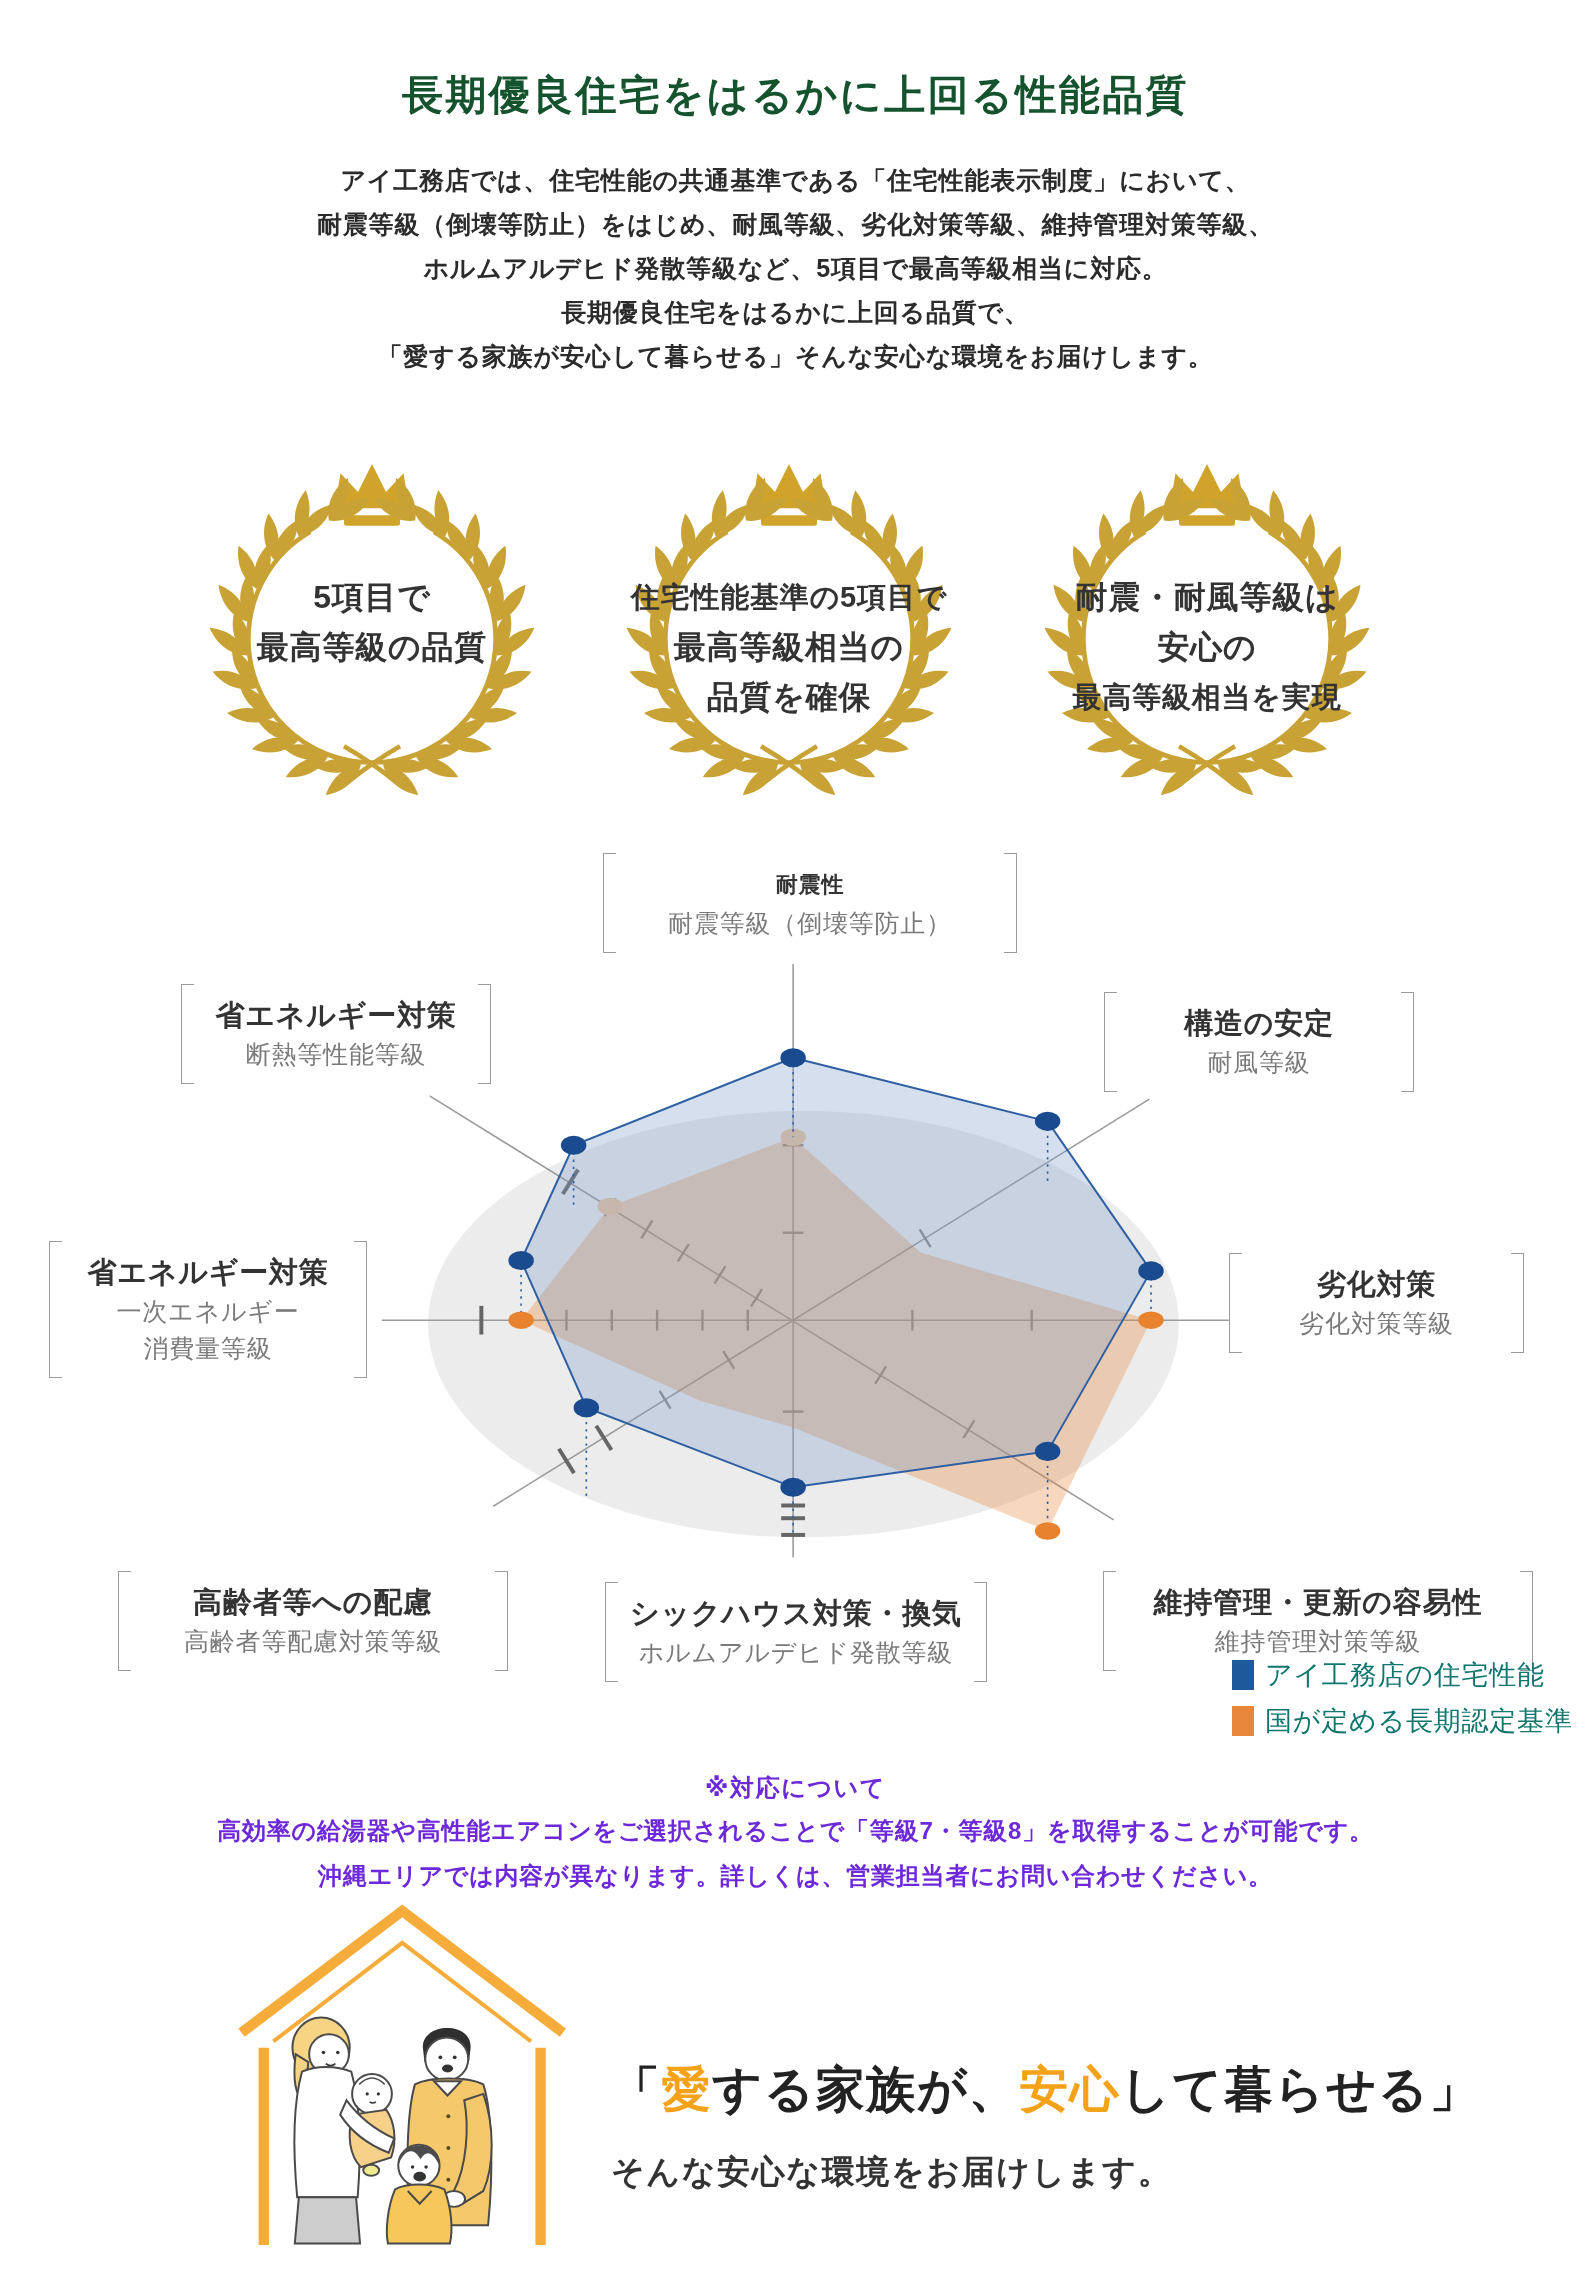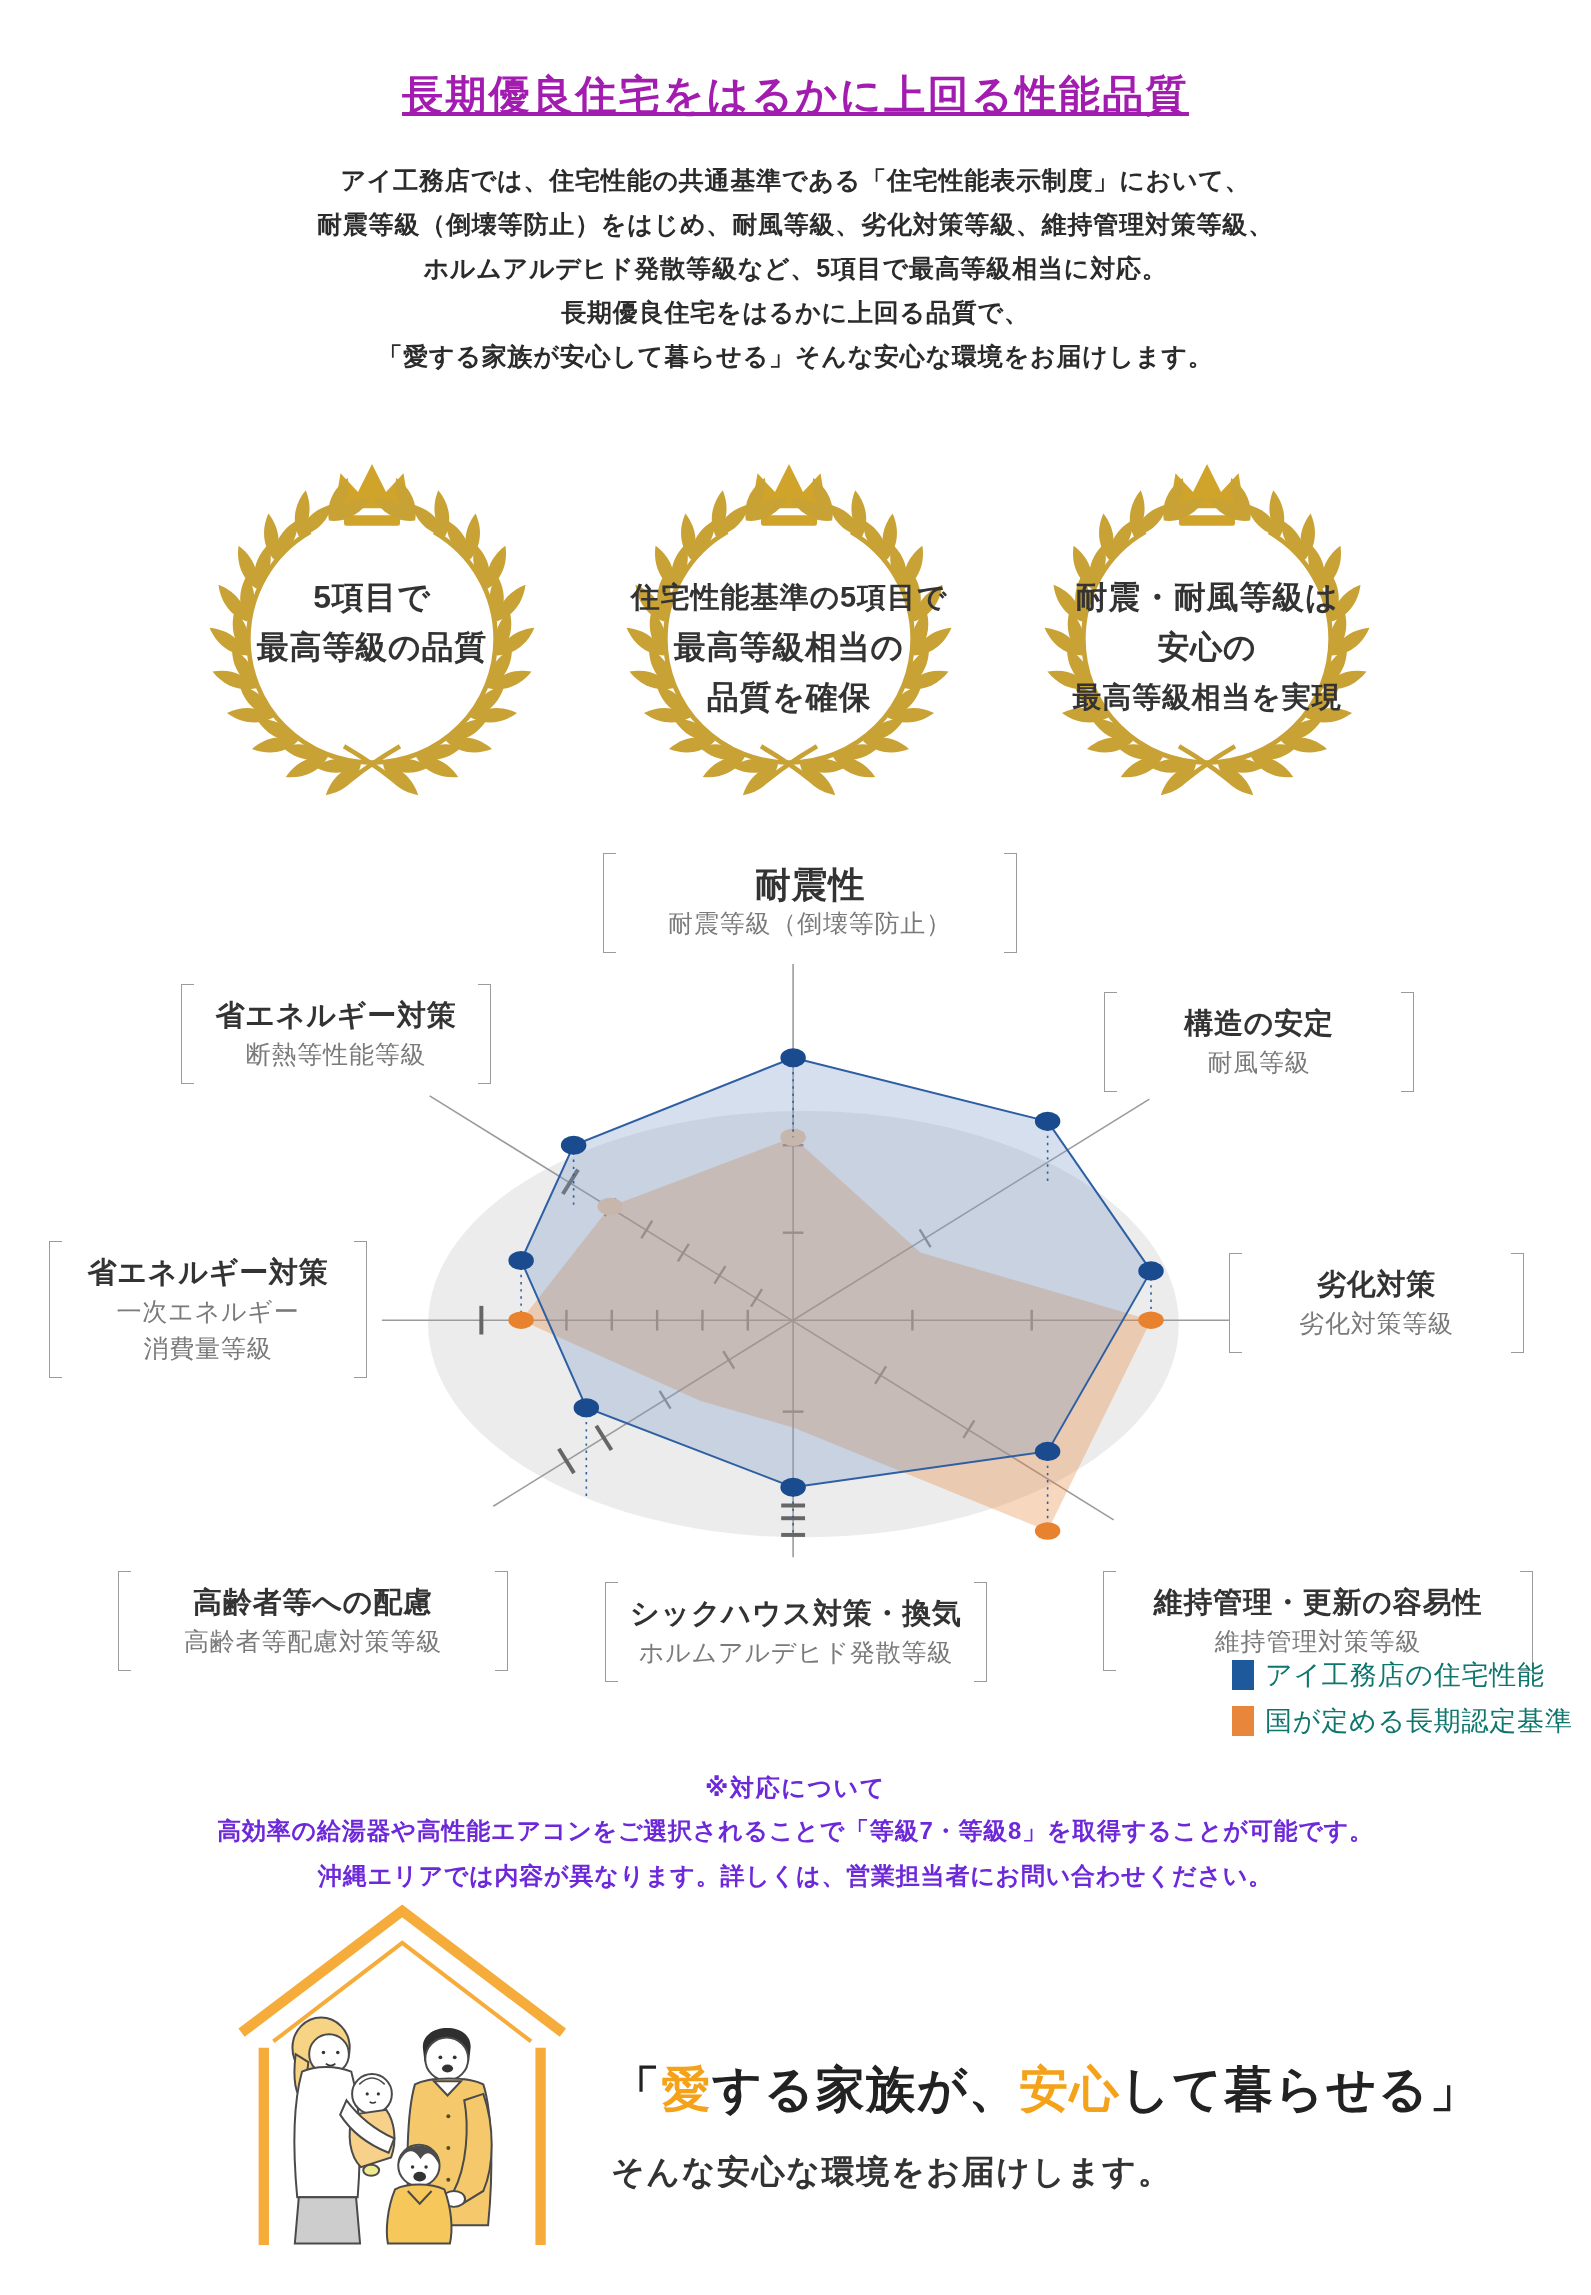--- a/index.html
+++ b/index.html
@@ -1,21 +1,21 @@
 <!DOCTYPE html>
 <html lang="ja" style="font-size:12.7px"><head>
 <meta charset="utf-8">
 <style>
   html,body{margin:0;padding:0;}
   body{width:1591px;height:2295px;position:relative;background:#ffffff;
        font-family:"Liberation Sans","DejaVu Sans",sans-serif;overflow:hidden;}
   .abs{position:absolute;}
   
   #page-title{left:0;right:0;top:68px;text-align:center;font-size:41px;font-weight:800;
-              color:#a21caf;letter-spacing:2.4px;text-decoration:underline;}
+              color:#14532d;letter-spacing:2.4px;}
   #intro{left:0;right:0;top:158px;text-align:center;color:#2b2b2b;}
   #intro .iline{font-size:25px;font-weight:600;line-height:44px;letter-spacing:0.8px;}
   
   .badge{width:350px;height:374px;top:464px;}
   .badge svg{position:absolute;left:0;top:0;}
   .badge-text{position:absolute;left:0;right:0;top:108px;text-align:center;}
   .badge-text .bline{font-size:32px;font-weight:600;color:#333;line-height:50px;letter-spacing:0.8px;}
   
   #radar-svg{left:0;top:843px;}
   .axis-label{position:absolute;text-align:center;padding:11px 16px;}
@@ -303,21 +303,21 @@
       <ellipse cx="1447" cy="1598" rx="16" ry="12" fill="#1B4B8F"></ellipse>
       <ellipse cx="1317" cy="1825" rx="16" ry="12" fill="#1B4B8F"></ellipse>
       <ellipse cx="997" cy="1870" rx="16" ry="12" fill="#1B4B8F"></ellipse>
       <ellipse cx="737" cy="1770" rx="16" ry="12" fill="#1B4B8F"></ellipse>
       <ellipse cx="655" cy="1585" rx="16" ry="12" fill="#1B4B8F"></ellipse>
       <ellipse cx="721" cy="1440" rx="16" ry="12" fill="#1B4B8F"></ellipse>
     </g>
 </svg>
 
 <div class="abs axis-label" style="left:603px;top:853px;width:382px">
-  <div class="al-title" style="font-size:36px">耐震性</div>
+  <div class="al-title" style="font-size:22px">耐震性</div>
   <div class="al-sub">耐震等級（倒壊等防止）</div>
 </div>
 <div class="abs axis-label" style="left:181px;top:984px;width:278px">
   <div class="al-title">省エネルギー対策</div>
   <div class="al-sub">断熱等性能等級</div>
 </div>
 <div class="abs axis-label" style="left:1104px;top:992px;width:278px">
   <div class="al-title">構造の安定</div>
   <div class="al-sub">耐風等級</div>
 </div>

